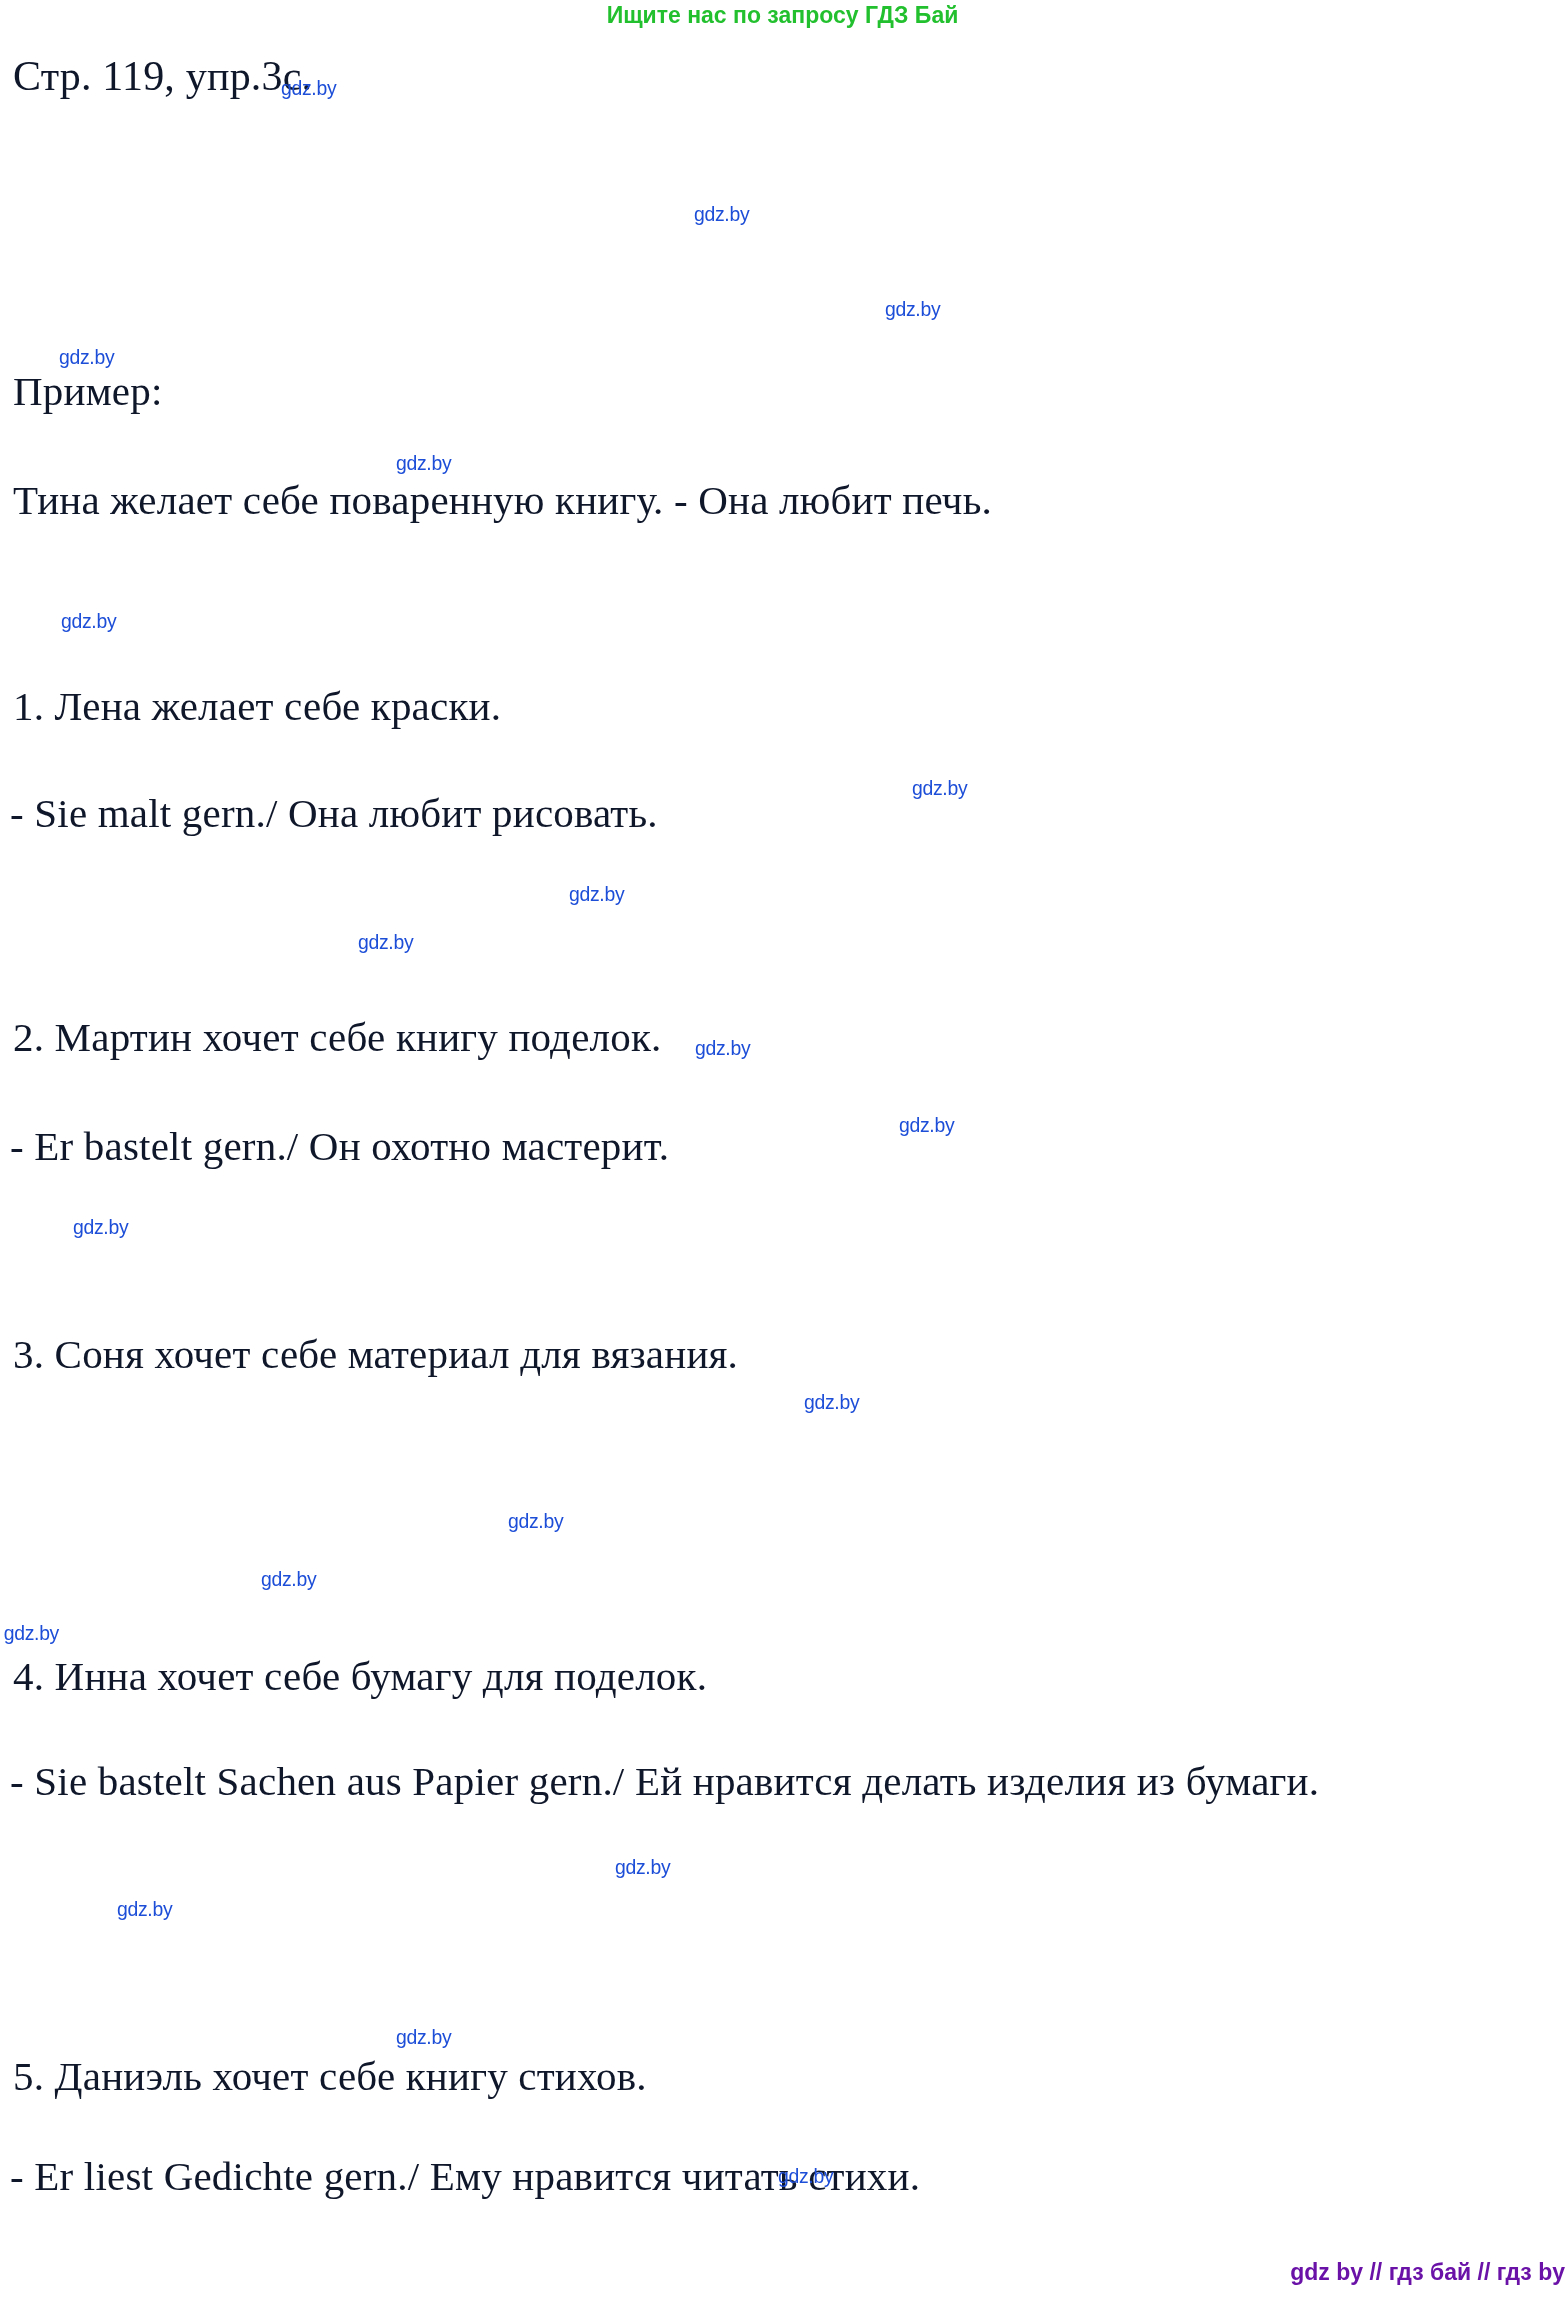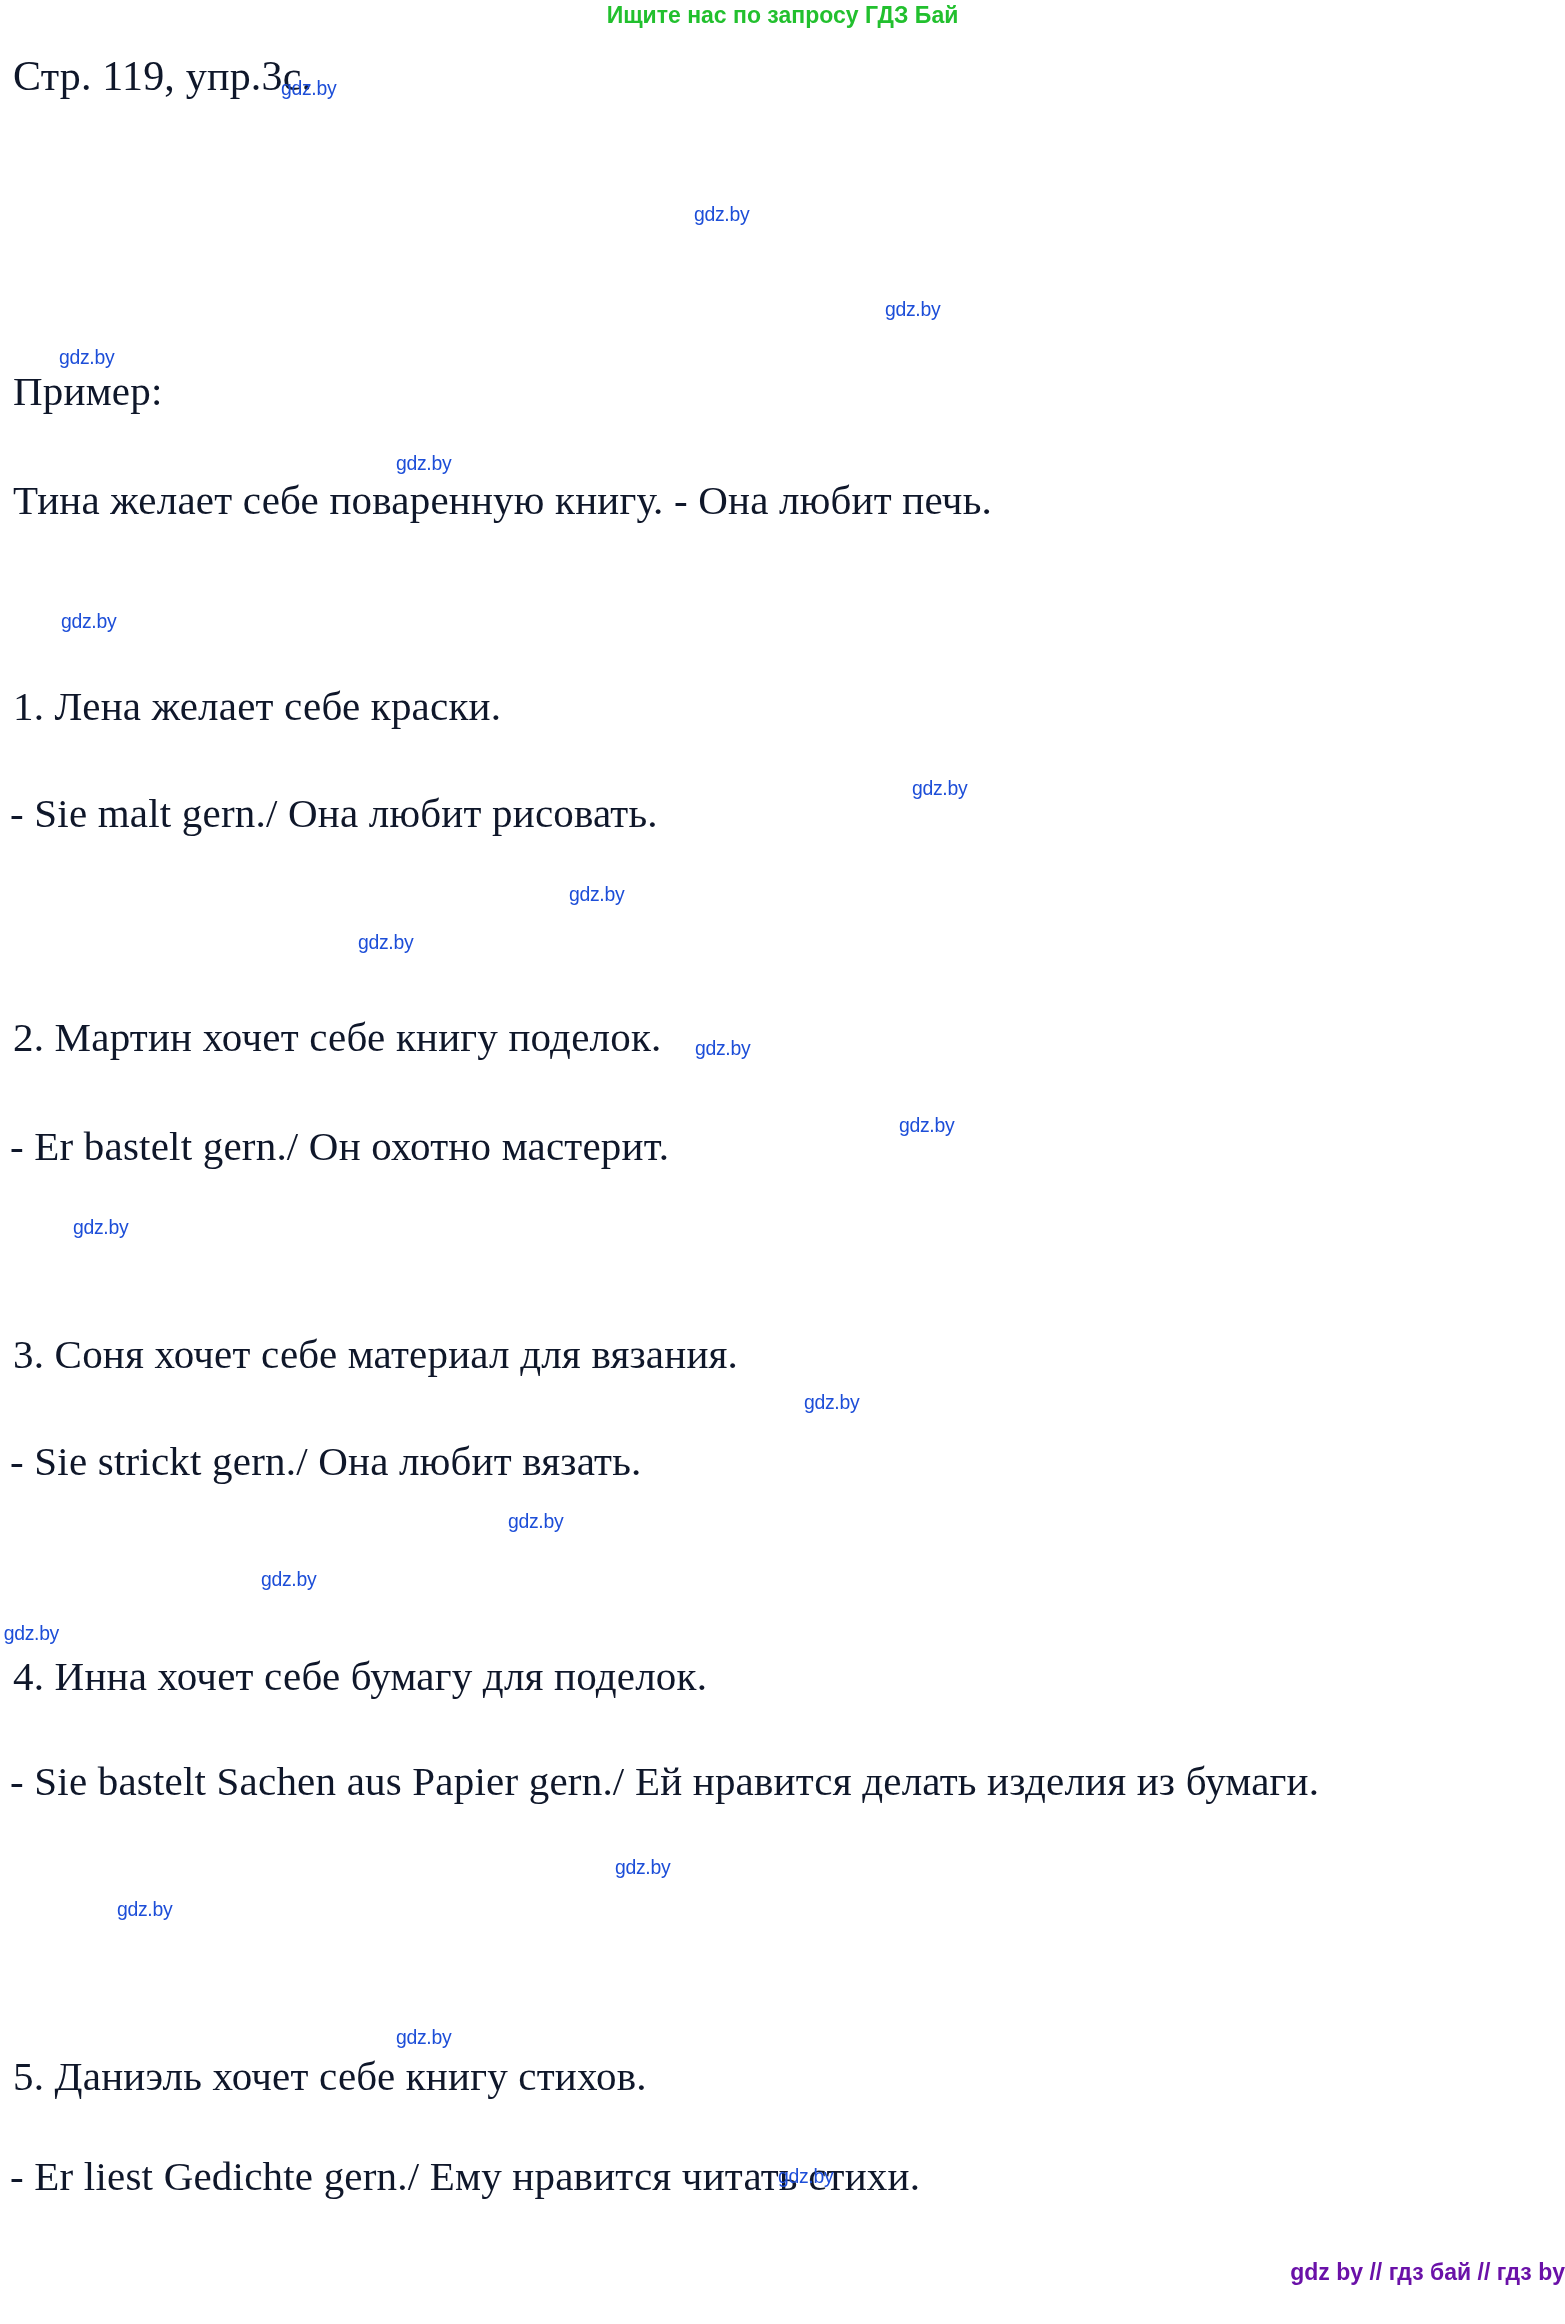--- a/index.html
+++ b/index.html
@@ -102,21 +102,20 @@
   <div class="wm" style="left: 358px; top: 931px;">gdz.by</div>
 
   <div class="line" style="left: 13px; top: 1017px; font-size: 41px; text-align: center;">2. Мартин хочет себе книгу поделок.</div>
   <div class="wm" style="left: 695px; top: 1037px;">gdz.by</div>
   <div class="wm" style="left: 899px; top: 1114px;">gdz.by</div>
   <div class="line" style="left: 10px; top: 1126px; font-size: 41px;">- Er bastelt gern./ Он охотно мастерит.</div>
   <div class="wm" style="left: 73px; top: 1216px;">gdz.by</div>
 
   <div class="line" style="left: 13px; top: 1334px; font-size: 41px;">3. Соня хочет себе материал для вязания.</div>
   <div class="wm" style="left: 804px; top: 1391px;">gdz.by</div>
-  <div class="line" style="left: 10px; top: 1441px; font-size: 41px;">- Sie strickt gern./ Она любит вязать.</div>
   <div class="wm" style="left: 508px; top: 1510px;">gdz.by</div>
   <div class="wm" style="left: 261px; top: 1568px;">gdz.by</div>
   <div class="wm" style="left: 3.7px; top: 1622px;">gdz.by</div>
 
   <div class="line" style="left: 13px; top: 1656px; font-size: 41px;">4. Инна хочет себе бумагу для поделок.</div>
   <div class="line wrap" style="left: 10px; top: 1761px; width: 1546px; font-size: 41px;">- Sie bastelt Sachen aus Papier gern./ Ей нравится делать изделия из бумаги.</div>
   <div class="wm" style="left: 615px; top: 1856px;">gdz.by</div>
   <div class="wm" style="left: 117px; top: 1898px;">gdz.by</div>
 
   <div class="wm" style="left: 396px; top: 2026px;">gdz.by</div>

